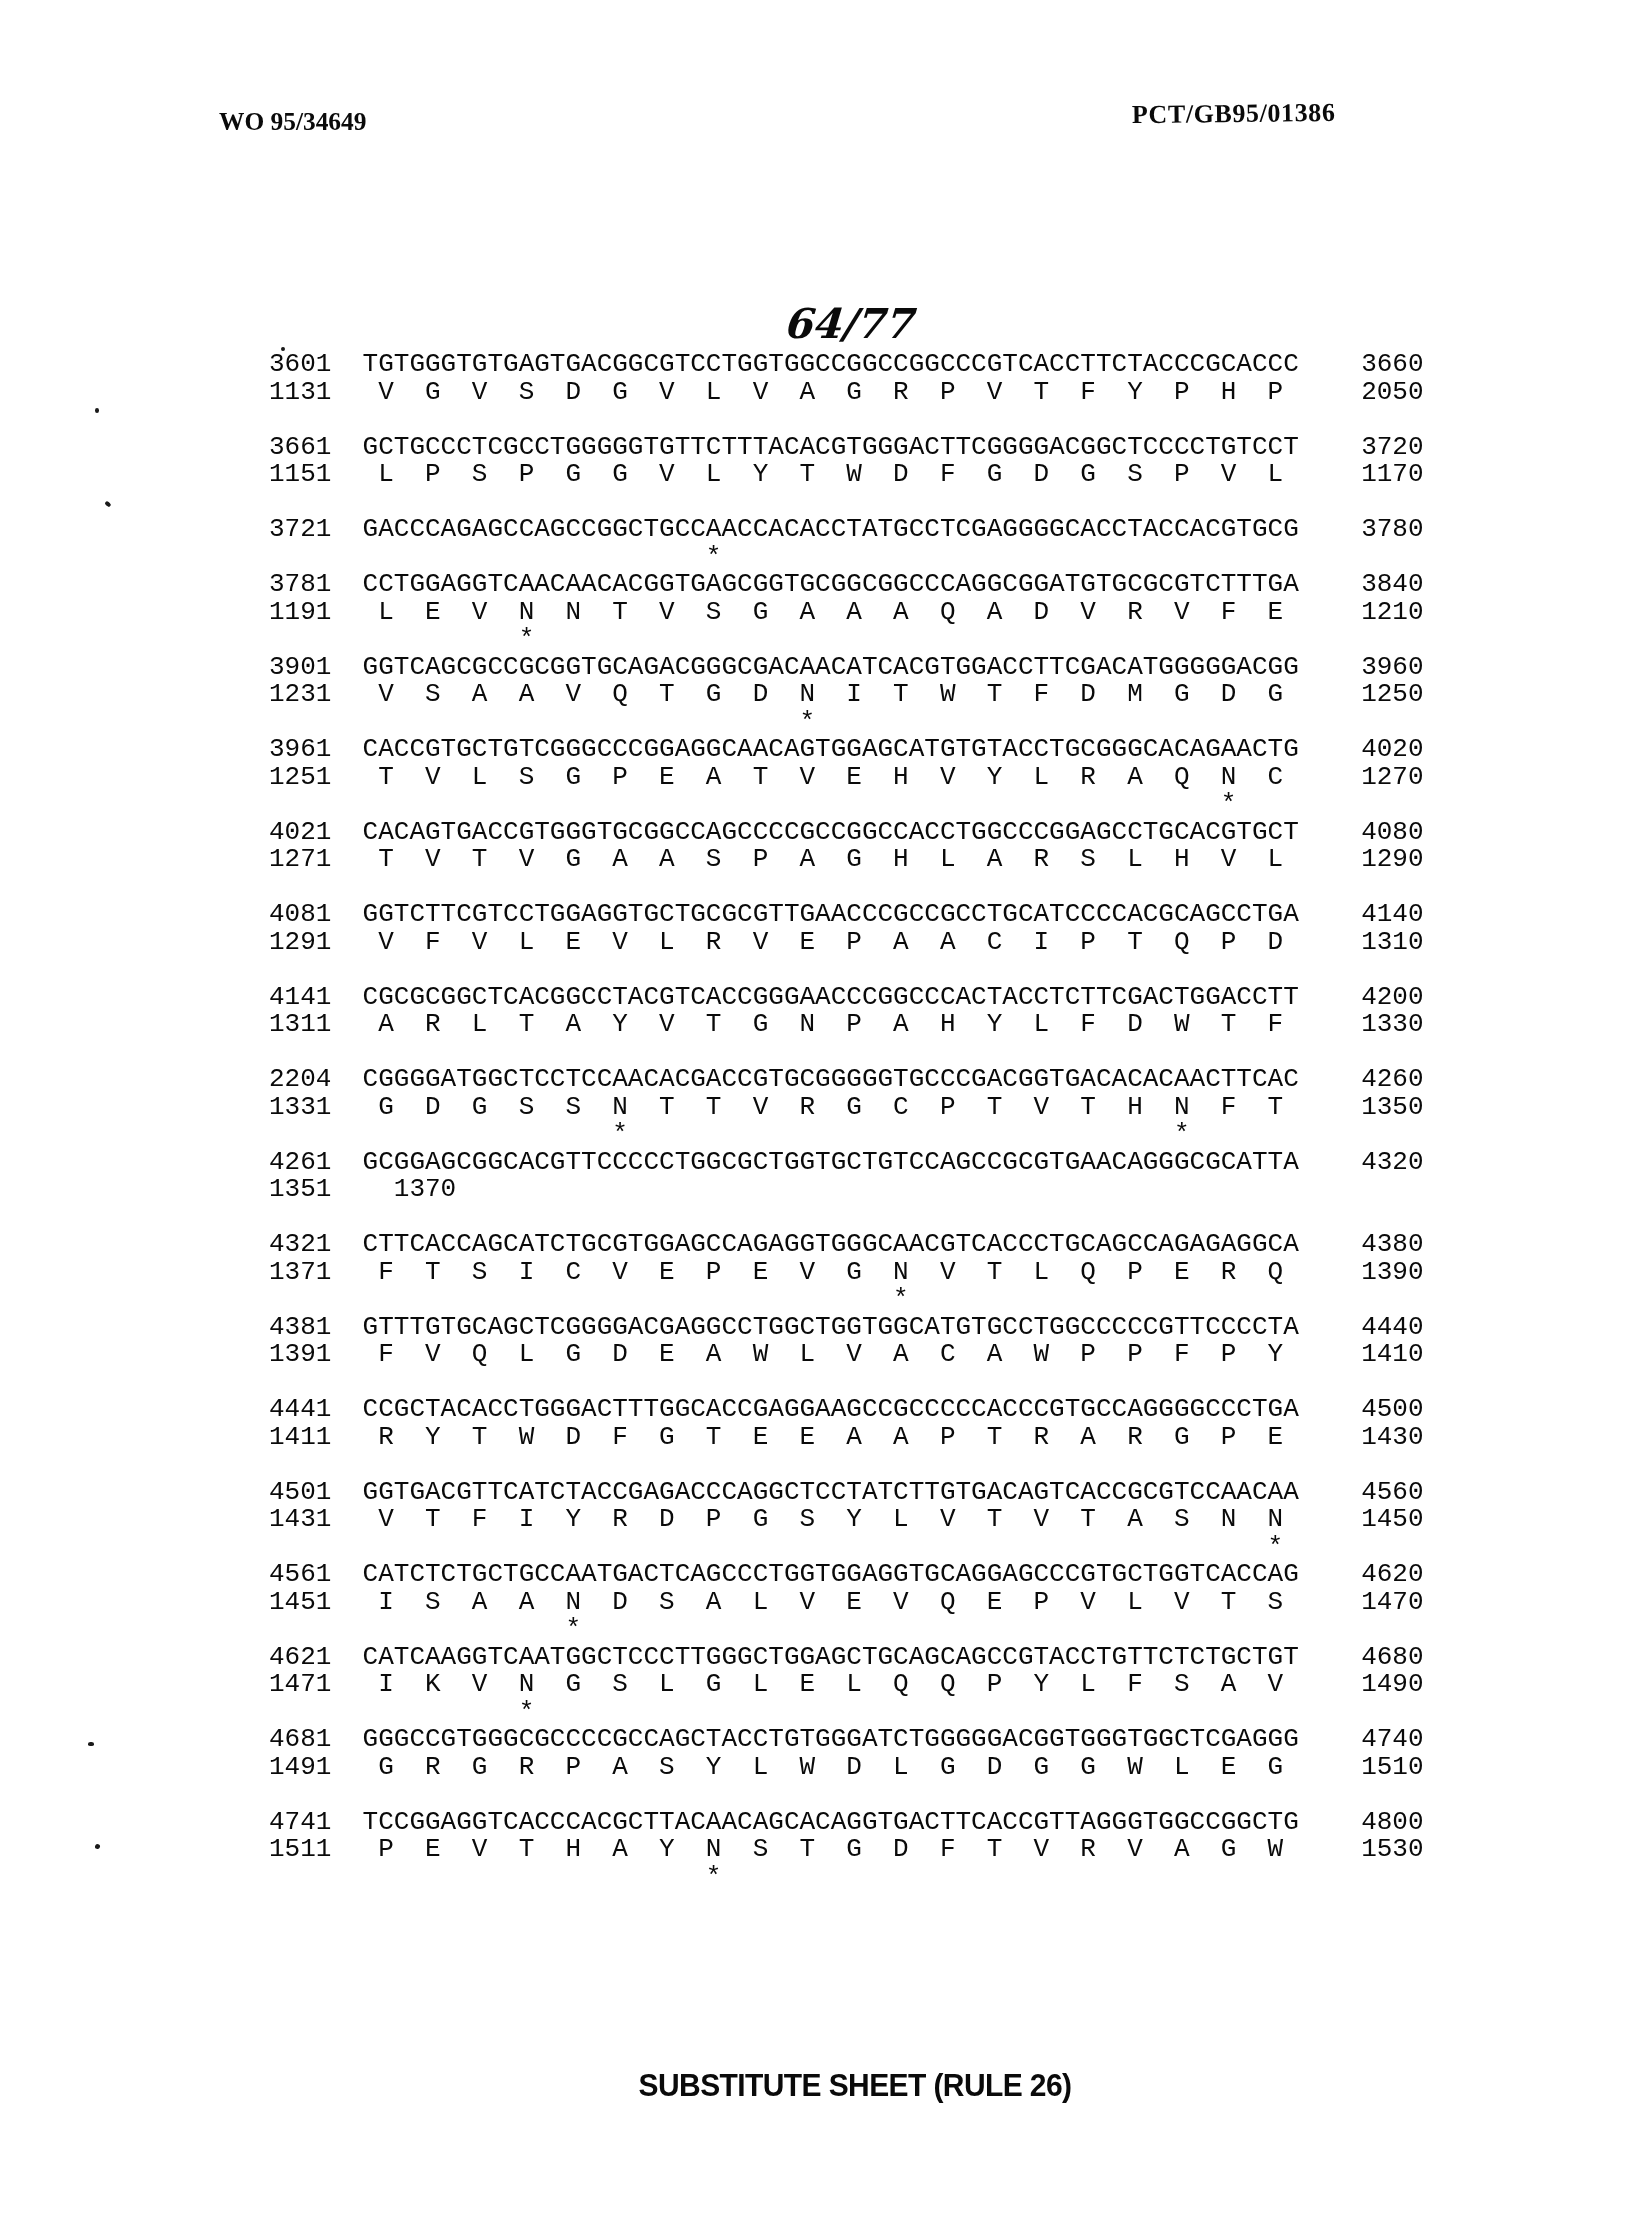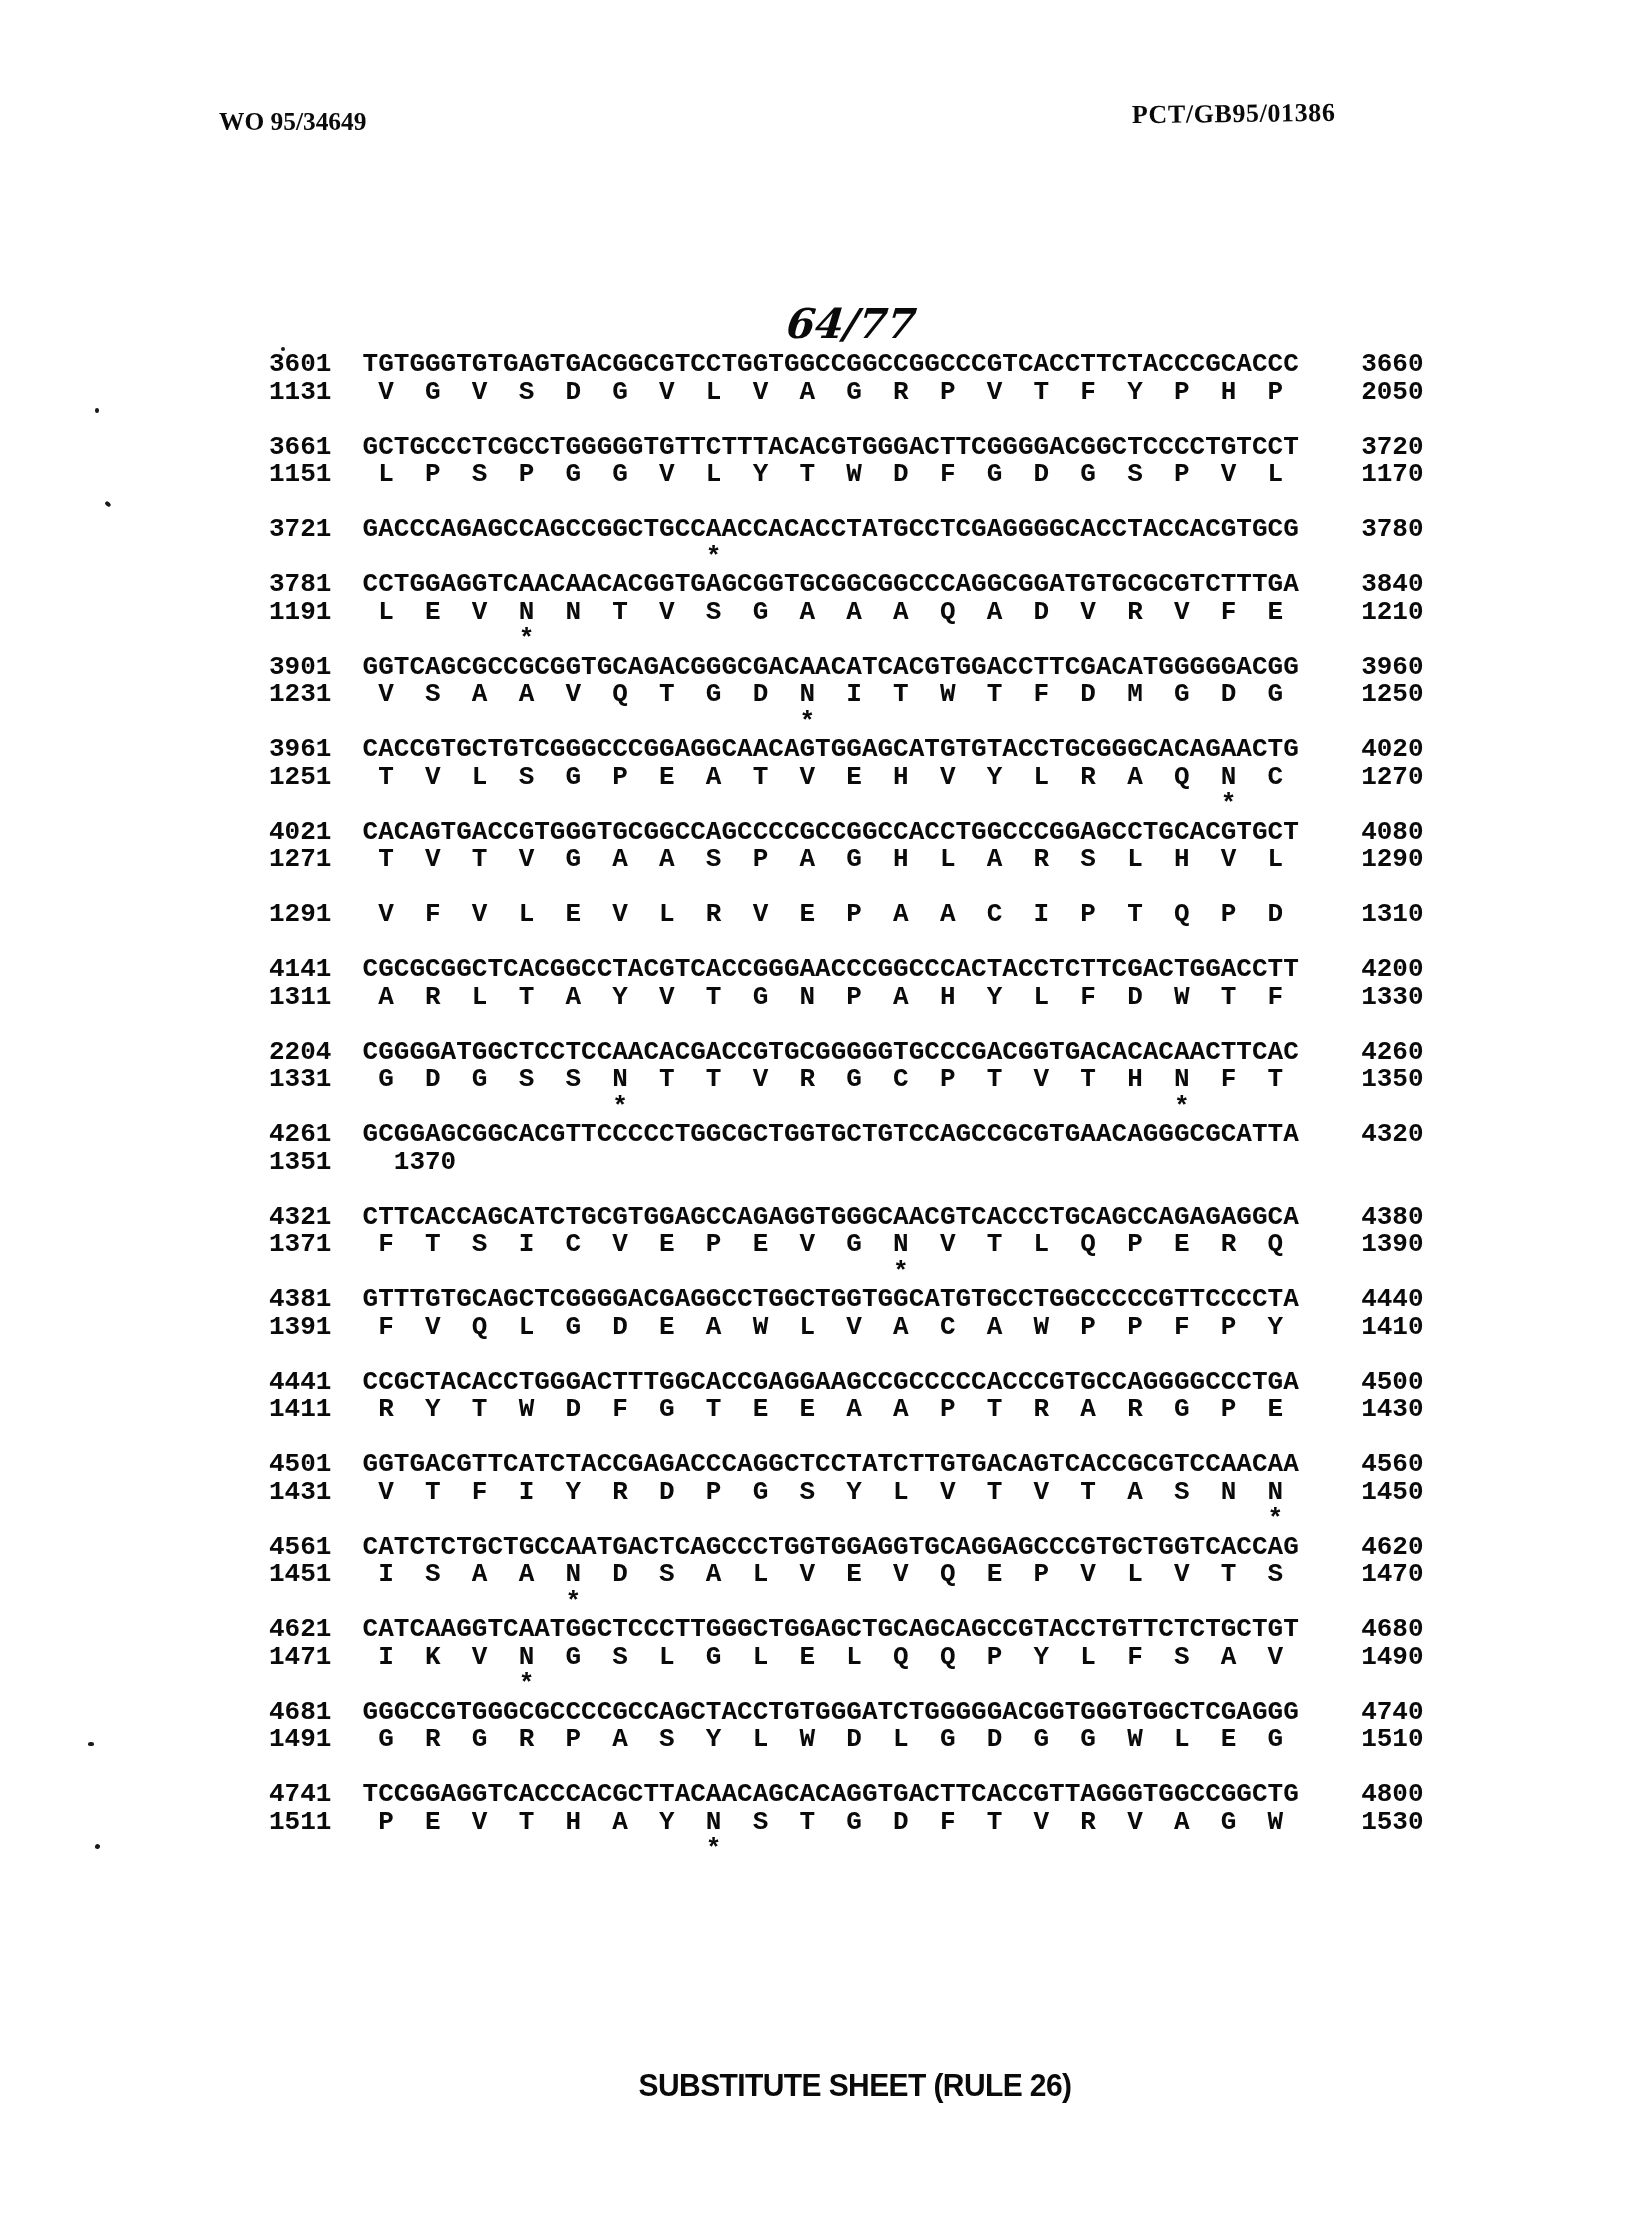--- a/index.html
+++ b/index.html
@@ -25,21 +25,21 @@
     font-style:italic;
     font-weight:700;
     font-size:41px;
     transform:skewX(-6deg);
     white-space:nowrap;
   }
   .seq{
     position:absolute;
     left:269px;top:351px;
     font-family:"Liberation Mono","DejaVu Sans Mono",monospace;
-    font-weight:700;
+    font-weight:400;
     font-size:26px;
     line-height:27.5px;
     white-space:nowrap;
   }
   .block{margin:0;}
   .block.no-ast{margin-bottom:27.5px;}
   .row{display:flex;height:27.5px;line-height:27.5px;}
   .lnum{display:inline-block;width:4ch;text-align:right;white-space:pre;}
   .seqtxt{display:inline-block;width:60ch;margin-left:2ch;white-space:pre;}
   .rnum{display:inline-block;width:5ch;margin-left:4ch;text-align:left;white-space:pre;}
@@ -163,20 +163,25 @@
           <span class="rnum">4080</span>
         </div>
         <div class="row">
           <span class="lnum">1271</span>
           <span class="seqtxt"> T  V  T  V  G  A  A  S  P  A  G  H  L  A  R  S  L  H  V  L </span>
           <span class="rnum">1290</span>
         </div>
       </div>
       <div class="block no-ast">
         <div class="row">
+          <span class="lnum">4081</span>
+          <span class="seqtxt">GGTCTTCGTCCTGGAGGTGCTGCGCGTTGAACCCGCCGCCTGCATCCCCACGCAGCCTGA</span>
+          <span class="rnum">4140</span>
+        </div>
+        <div class="row">
           <span class="lnum">1291</span>
           <span class="seqtxt"> V  F  V  L  E  V  L  R  V  E  P  A  A  C  I  P  T  Q  P  D </span>
           <span class="rnum">1310</span>
         </div>
       </div>
       <div class="block no-ast">
         <div class="row">
           <span class="lnum">4141</span>
           <span class="seqtxt">CGCGCGGCTCACGGCCTACGTCACCGGGAACCCGGCCCACTACCTCTTCGACTGGACCTT</span>
           <span class="rnum">4200</span>

